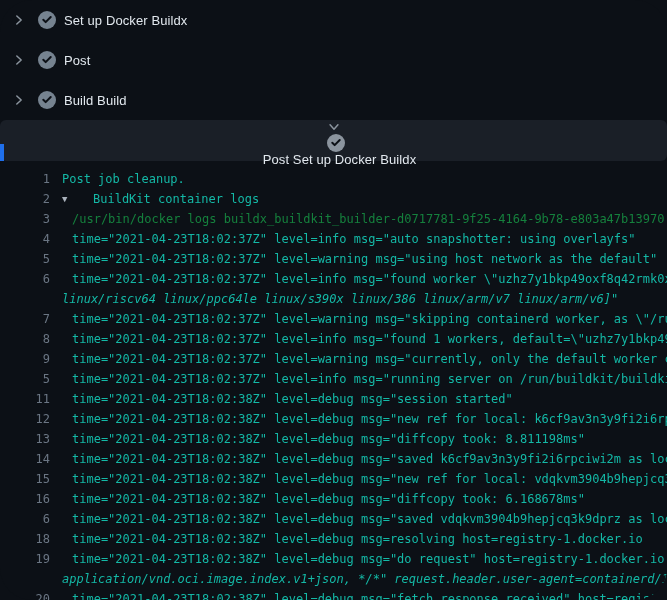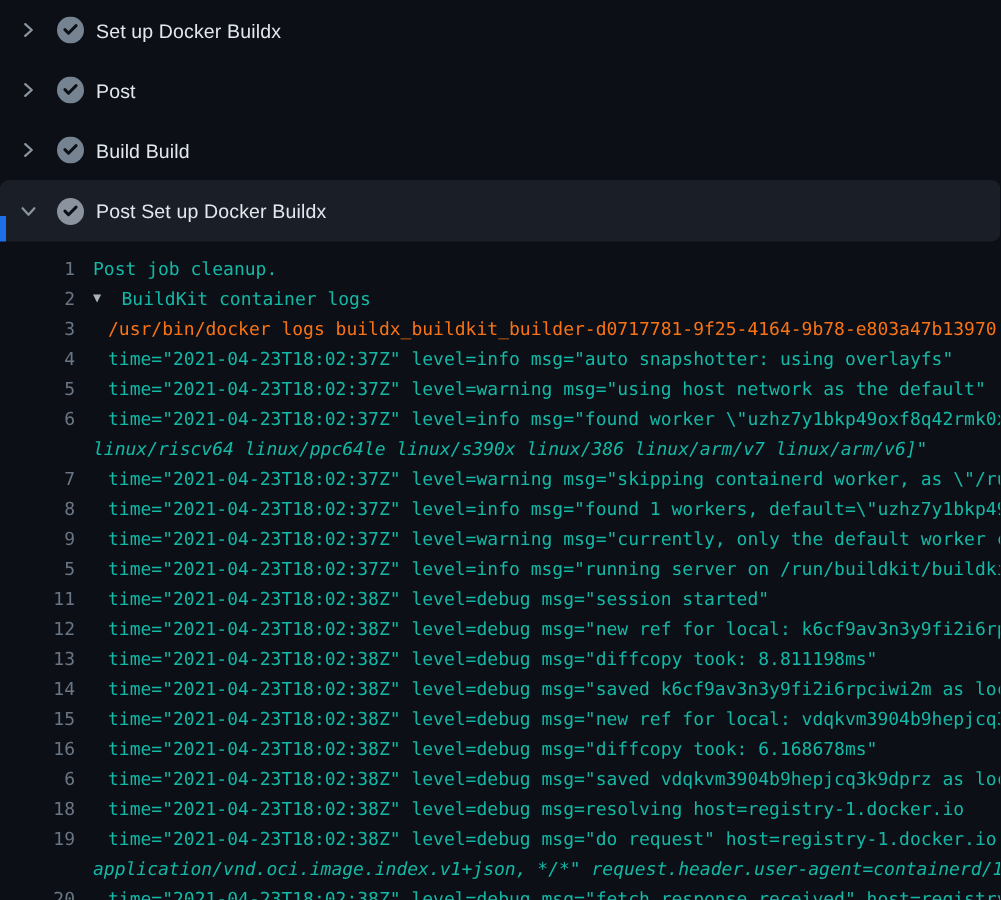--- a/index.html
+++ b/index.html
@@ -1,27 +1,28 @@
 <!DOCTYPE html>
 <html><head>
 <meta charset="utf-8">
 <style>
   html,body { margin:0; padding:0; background:#0c1016; }
   .app {
     position:relative; width:667px; height:600px; overflow:hidden;
     background:#0c1016;
     font-family:"Liberation Sans", sans-serif;
+    border-radius:32px;
   }
   
   .steps { position:absolute; top:0; left:0; width:667px; }
   .step {
     height:40px; display:flex; align-items:center;
     padding-left:12px; box-sizing:border-box; cursor:pointer;
   }
-  .step.expanded { height:41px; background:#1a1f27; border-radius:6px; }
+  .step.expanded { height:41px; background:#1a1f27; border-radius:6px;flex-direction:column; }
   .chev { width:14px; height:14px; display:flex; align-items:center; justify-content:center; margin-right:12px; }
   .check { width:18px; height:18px; margin-right:8px; display:flex; align-items:center; }
   .step-label { color:#e2e8ee; font-size:13px; font-weight:500; letter-spacing:.1px; }
   .accent {
     position:absolute; left:0; top:144px; width:4px; height:17px;
     background:#1f6feb; z-index:3;
   }
   
   .log { position:absolute; top:161px; left:0; width:667px; padding-top:8px; }
   .log-row {
@@ -29,27 +30,27 @@
     font-family:"DejaVu Sans Mono","Liberation Mono",monospace;
     font-size:12px; white-space:pre;
   }
   .gutter {
     width:50px; min-width:50px; text-align:right; color:#6b7684;
     user-select:none; cursor:pointer;
   }
   .txt { margin-left:12px; color:#14b8a6; }
   .log-row.ingroup .txt { margin-left:22px; }
   .log-row.wrap .txt { margin-left:12px;font-style:italic; }
-  .log-row.cmd .txt { color:#f97316;text-align:center; }
+  .log-row.cmd .txt { color:#15803d;text-align:center; }
   .tri {
     display:none; color:#aab2bc; font-size:9px; width:15px;
     margin-left:12px; line-height:20px;
   }
   .log-row.group .tri { display:inline-block; }
-  .log-row.group .txt { margin-left:4px; }
+  .log-row.group .txt { margin-left:16px; }
 </style>
 </head>
 <body>
 
 <div class="app">
 
   <div class="steps">
 
     <div class="step">
       <span class="chev">

